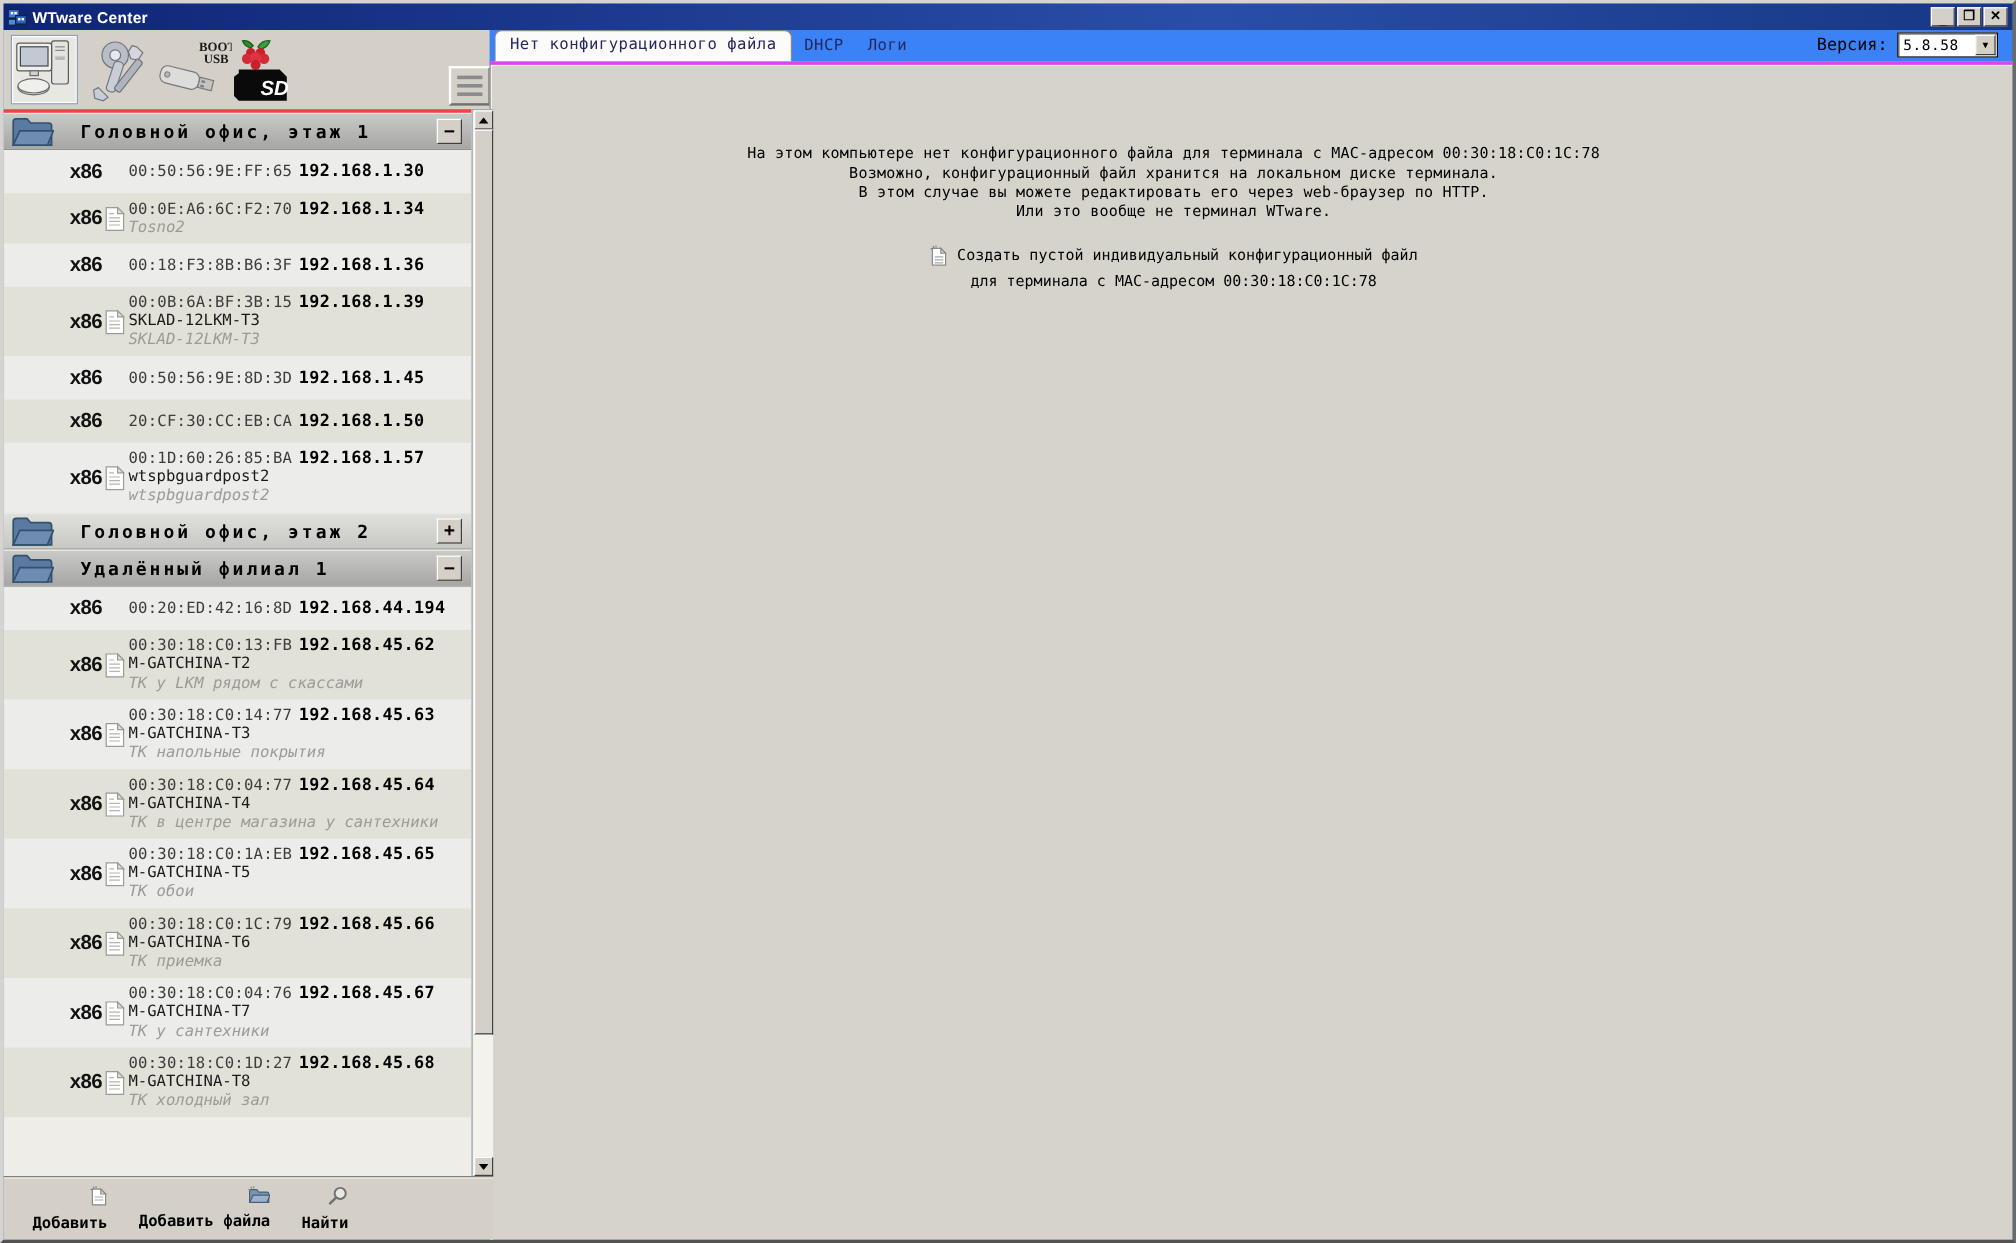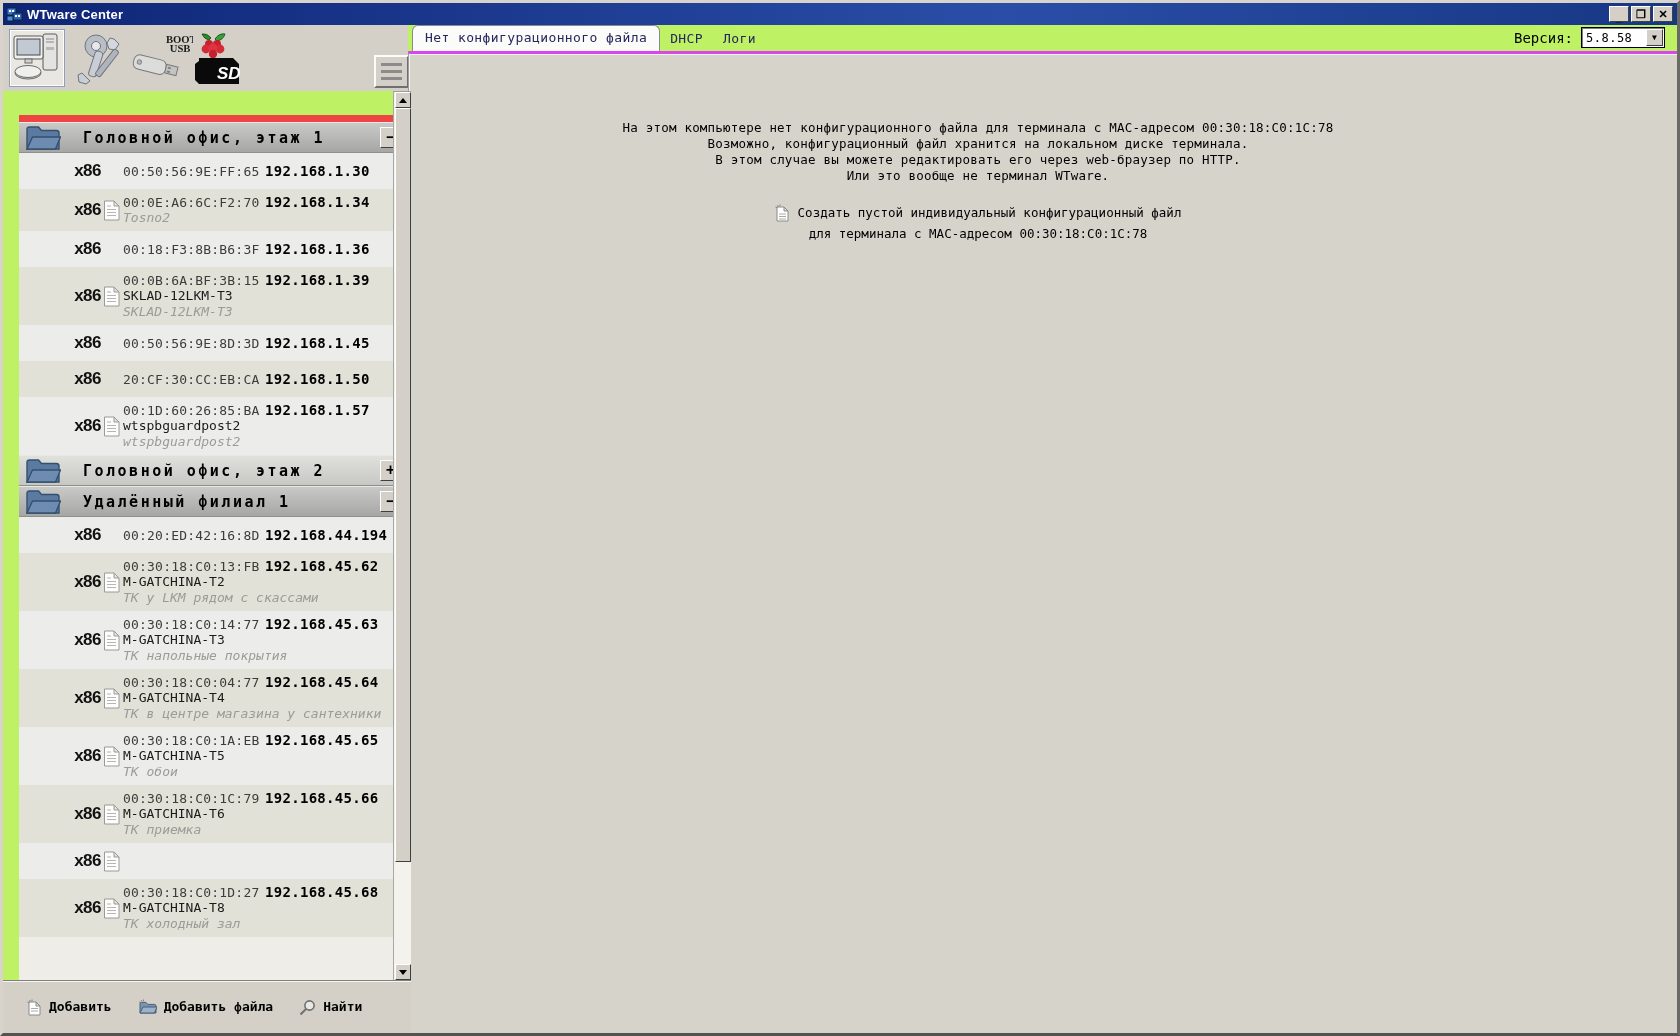--- a/index.html
+++ b/index.html
@@ -1,19 +1,19 @@
 <!DOCTYPE html>
 <html><head>
 <meta charset="utf-8">
 <style>
   * { margin:0; padding:0; box-sizing:border-box; }
   html,body { width:1680px; height:1036px; overflow:hidden; }
   body { font-family:"DejaVu Sans Mono", monospace; background:#d4d0c8; position:relative; }
 
-  .window { position:absolute; inset:0; background:#bef264;
+  .window { position:absolute; inset:0; background:#3b82f6;
     border-top:3px solid #d8d4cc; border-left:3px solid #d8d4cc;
     border-right:3px solid #6a6a66; border-bottom:3px solid #55534f;padding-left:20px; }
 
   
   .titlebar { position:absolute; top:0; left:0; right:0; height:22px;
     background:linear-gradient(90deg,#0e2576 0%, #2a4ea8 60%, #173784 100%);
     display:flex; align-items:center; padding:0 4px; }
   .titlebar .app-icon { width:16px; height:16px; margin-right:4px; flex:0 0 auto; }
   .titlebar .title { color:#fff; font-weight:bold; font-size:13px; font-family:"Liberation Sans",sans-serif; letter-spacing:0.2px; }
   .titlebtns { margin-left:auto; display:flex; gap:2px; }
@@ -56,22 +56,22 @@
     background:#d6d3cb; border-left:1px solid #9c9c98; border-top:3px solid #d946ef;
     box-shadow:inset 1px 1px 0 #f4f2ee; }
   .message { margin-top:66px; text-align:center; padding-right:130px;
     font-size:12.5px; line-height:16px; color:#000; letter-spacing:0.2px; }
   .action { margin-top:20px; text-align:center; padding-right:130px;
     font-size:12.5px; line-height:16px; color:#000; cursor:pointer; }
   .action .l1 { display:inline-flex; align-items:center; gap:8px; }
   .action svg { flex:0 0 auto; }
 
   
-  .sidebar { position:absolute; top:88px; left:16px; width:390px; bottom:53px;
-    background:#efede7; overflow:hidden; border-top:7px solid #ef4444;margin-top:24px; }
+  .sidebar { position:absolute; top:88px; left:0; width:390px; bottom:53px;
+    background:#efede7; overflow:hidden; border-top:3px solid #ef4444; }
   .group-header { height:31px; display:flex; align-items:center; padding:0 8px 0 6px; cursor:pointer;
     border-top:1px solid #e8e8e4; border-bottom:1px solid #8f8f8b; }
   .group-header.dark  { background:linear-gradient(#c9c9c7,#a6a6a4); }
   .group-header.light { background:linear-gradient(#dedeba0,#c9c9c5); background:linear-gradient(#e0e0dc,#c7c7c3); }
   .group-header .gtitle { font-weight:bold; font-size:15px; letter-spacing:2.5px; color:#000; margin-left:22px; white-space:nowrap; }
   .group-header .gbtn { margin-left:auto; width:21px; height:21px; background:#d4d0c8;
     border-top:1px solid #fff; border-left:1px solid #fff; border-right:1px solid #404040; border-bottom:1px solid #404040;
     display:flex; align-items:center; justify-content:center; font-weight:bold; font-size:15px; line-height:1; cursor:pointer; }
   .term-row { display:flex; align-items:center; padding:5px 0; min-height:36px; background:#ececea; cursor:pointer; }
   .term-row.alt { background:#e1e1d7; }
@@ -95,21 +95,21 @@
   .sc-down { bottom:0; }
   .sc-thumb { position:absolute; left:1px; right:0; top:16px; height:754px; background:#d4d0c8;
     border-top:1px solid #fff; border-left:1px solid #fff; border-right:1px solid #404040; border-bottom:1px solid #404040; cursor:pointer; }
   .arrow-up { width:0;height:0;border-left:4px solid transparent;border-right:4px solid transparent;border-bottom:5px solid #000; }
   .arrow-down { width:0;height:0;border-left:4px solid transparent;border-right:4px solid transparent;border-top:5px solid #000; }
 
   
   .bottombar { position:absolute; left:0; bottom:0; width:408px; height:53px; background:#d4d0c8;
     border-top:1px solid #7f7f7b; box-shadow:inset 0 1px 0 #f6f4f0;
     display:flex; align-items:center; gap:26px; padding-left:24px; }
-  .bb-btn { display:flex; align-items:flex-start; gap:7px; font-size:13px; font-weight:bold; color:#000; cursor:pointer; white-space:nowrap; }
+  .bb-btn { display:flex; align-items:flex-end; gap:7px; font-size:13px; font-weight:bold; color:#000; cursor:pointer; white-space:nowrap;flex-direction:column; }
 
   svg { display:block; }
 </style>
 </head>
 <body>
 
 <div class="window">
 
   <div class="titlebar">
     <span class="app-icon">
@@ -486,20 +486,28 @@
         <span class="t-ico">
           <svg width="17" height="21" viewBox="0 0 17 21">
             <path d="M1.5 1 h9.5 l5 5 v14 h-14.5 z" fill="#fdfdfd" stroke="#9a9a96"></path>
             <path d="M11 1 l5 5 h-5 z" fill="#e2e2de" stroke="#9a9a96"></path>
             <line x1="4" y1="6" x2="8" y2="6" stroke="#b5b5b1"></line>
             <line x1="4" y1="9.5" x2="13" y2="9.5" stroke="#b5b5b1"></line>
             <line x1="4" y1="12.5" x2="13" y2="12.5" stroke="#b5b5b1"></line>
             <line x1="4" y1="15.5" x2="13" y2="15.5" stroke="#b5b5b1"></line>
           </svg>
         </span>
+        <span class="t-text">
+          <span class="t-line1">
+            <span class="t-mac">00:30:18:C0:04:76</span>
+            <span class="t-ip">192.168.45.67</span>
+          </span>
+          <div class="t-name">M-GATCHINA-T7</div>
+          <div class="t-desc">ТК у сантехники</div>
+        </span>
       </div>
       <div class="term-row alt">
         <span class="t-arch">x86</span>
         <span class="t-ico">
           <svg width="17" height="21" viewBox="0 0 17 21">
             <path d="M1.5 1 h9.5 l5 5 v14 h-14.5 z" fill="#fdfdfd" stroke="#9a9a96"></path>
             <path d="M11 1 l5 5 h-5 z" fill="#e2e2de" stroke="#9a9a96"></path>
             <line x1="4" y1="6" x2="8" y2="6" stroke="#b5b5b1"></line>
             <line x1="4" y1="9.5" x2="13" y2="9.5" stroke="#b5b5b1"></line>
             <line x1="4" y1="12.5" x2="13" y2="12.5" stroke="#b5b5b1"></line>

